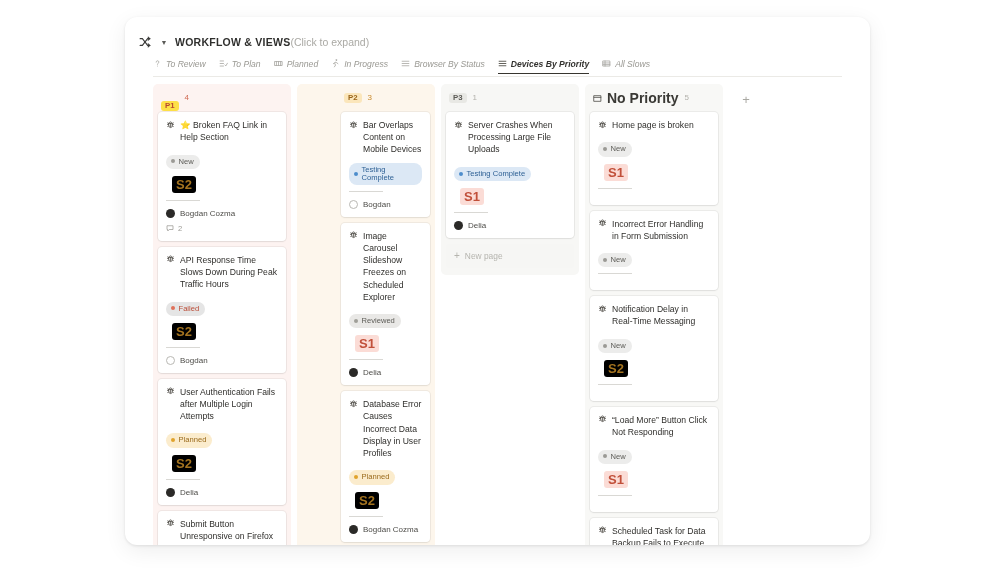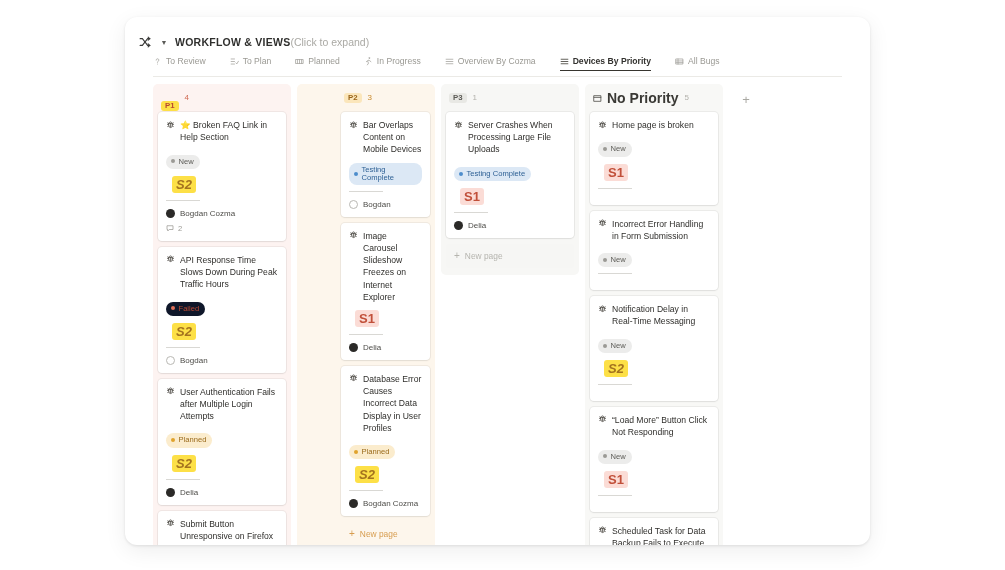--- a/index.html
+++ b/index.html
@@ -51,24 +51,25 @@
     letter-spacing: .25px;
     color: #2f2f2d;
   }
   .hdr .hint {
     font-size: 10.5px; font-weight: 400;
     color: #aaa9a4;
   }
 
   
   .tabs {
-    display: flex; align-items: flex-start;
+    display: flex; align-items: center;
     margin: 9px 0 0 28px;
     height: 20px;
-    gap: 24px;
+    gap: 13px;
+    font-style: italic;
   }
   .tab {
     display: flex; align-items: center;
     gap: 4px;
     padding-bottom: 4px;
     font-size: 8.6px;
     color: #9a9993;
     white-space: nowrap;
     border-bottom: 1.4px solid transparent;
     cursor: pointer;
@@ -172,40 +173,40 @@
     gap: 3.5px;
     font-size: 7.6px;
     line-height: 1;
     padding: 3px 6px 3.5px 5px;
     border-radius: 8px;
     margin-bottom: 6px;
   }
   .status .dot { width: 4px; height: 4px; border-radius: 50%; flex:0 0 auto;}
   .status.new { background: #ececeb; color: #5c5b56; }
   .status.new .dot { background: #9b9a95; }
-  .status.failed { background: #0f172a; color: #b94a35; }
+  .status.failed { background: #e5e5e5; color: #b94a35; }
   .status.failed .dot { background: #e0715a; }
   .status.planned { background: #fbeccd; color: #9a6a1b; }
   .status.planned .dot { background: #e0a32c; }
   .status.reviewed { background: #e9e8e6; color: #5c5b56; }
   .status.reviewed .dot { background: #a09f99; }
   .status.testing { background: #dce8f5; color: #2f6195; }
   .status.testing .dot { background: #4d8dcc; }
 
   .sev {
     display: inline-block;
     font-size: 13px; font-weight: 700;
     padding: 2px 4px;
     border-radius: 3px;
     line-height: 1;
     margin-bottom: 7px;
     margin-left: 6px;
   }
   .sev.s1 { background: #fbdcd6; color: #c1503a; }
-  .sev.s2 { background: #fde047; color: #a4731f; font-style: italic; }
+  .sev.s2 { background: #000000; color: #a4731f; }
 
   .divline {
     width: 34px; height: 1px;
     background: #d9d8d4;
     margin-bottom: 8px;
   }
 
   .assignee {
     display: flex; 
     gap: 5px;
@@ -315,42 +316,42 @@
           <span>In Progress</span>
         </div>
         <div class="tab">
           <span class="tico">
             <svg viewBox="0 0 16 16" width="9" height="9" fill="none" stroke="currentColor" stroke-width="1.4" stroke-linecap="round">
               <path d="M2 4h12"></path>
               <path d="M2 8h12"></path>
               <path d="M2 12h12"></path>
             </svg>
           </span>
-          <span>Overview By Cozma</span>
+          <span>Browser By Status</span>
         </div>
         <div class="tab active">
           <span class="tico">
             <svg viewBox="0 0 16 16" width="9" height="9" fill="none" stroke="currentColor" stroke-width="1.4" stroke-linecap="round">
               <path d="M2 4h12"></path>
               <path d="M2 8h12"></path>
               <path d="M2 12h12"></path>
             </svg>
           </span>
           <span>Devices By Priority</span>
         </div>
         <div class="tab">
           <span class="tico">
             <svg viewBox="0 0 16 16" width="9" height="9" fill="none" stroke="currentColor" stroke-width="1.4" stroke-linecap="round">
               <path d="M2 3.5h12v9H2z"></path>
               <path d="M2 7h12"></path>
               <path d="M2 10h12"></path>
               <path d="M5.4 3.5v9"></path>
             </svg>
           </span>
-          <span>All Bugs</span>
+          <span>All Slows</span>
         </div>
       </div>
     <div class="tabs-rule"></div>
 
     <div class="board" id="board">
         <div class="col p1">
           <div class="col-head">
             <span class="pill p1">P1</span>
             <span class="col-count c1">4</span>
           </div>
@@ -505,22 +506,26 @@
                   <path d="M6 4.4a2 2 0 014 0"></path>
                   <path d="M2.6 7h2.2"></path>
                   <path d="M11.2 7h2.2"></path>
                   <path d="M3 4.2l1.9 1"></path>
                   <path d="M13 4.2l-1.9 1"></path>
                   <path d="M3 10.6l1.9-1"></path>
                   <path d="M13 10.6l-1.9-1"></path>
                   <path d="M8 5.4v6"></path>
                 </svg>
               </span>
-              <span class="ttxt">Image Carousel Slideshow Freezes on Internet Explorer</span>
-            </div>
+              <span class="ttxt">Image Carousel Slideshow Freezes on Scheduled Explorer</span>
+            </div>
+            <div><span class="status reviewed">
+                <span class="dot"></span>
+                <span>Reviewed</span>
+              </span></div>
             <div><span class="sev s1">S1</span></div>
             <div class="divline"></div>
             <div class="assignee">
               <span class="av dark"></span>
               <span>Delia</span>
             </div>
           </div>
           <div class="card">
             <div class="card-title">
               <span class="bug-ico">

